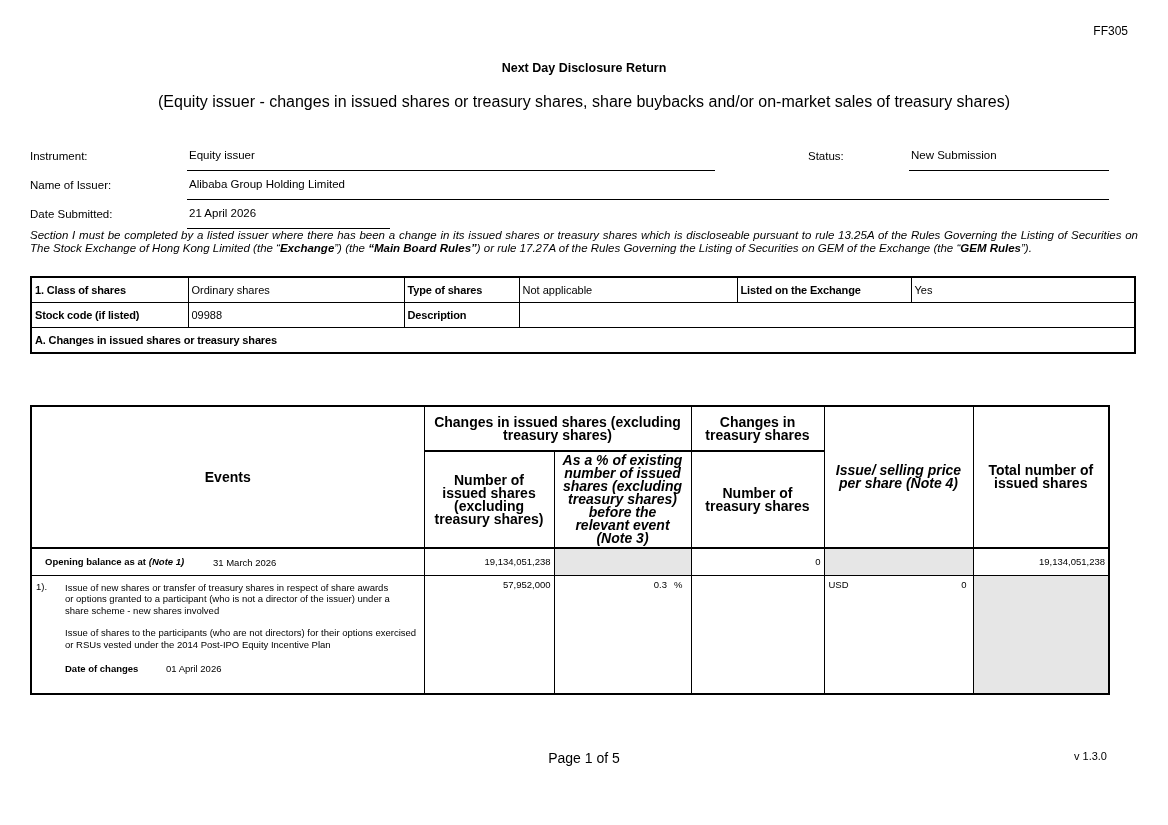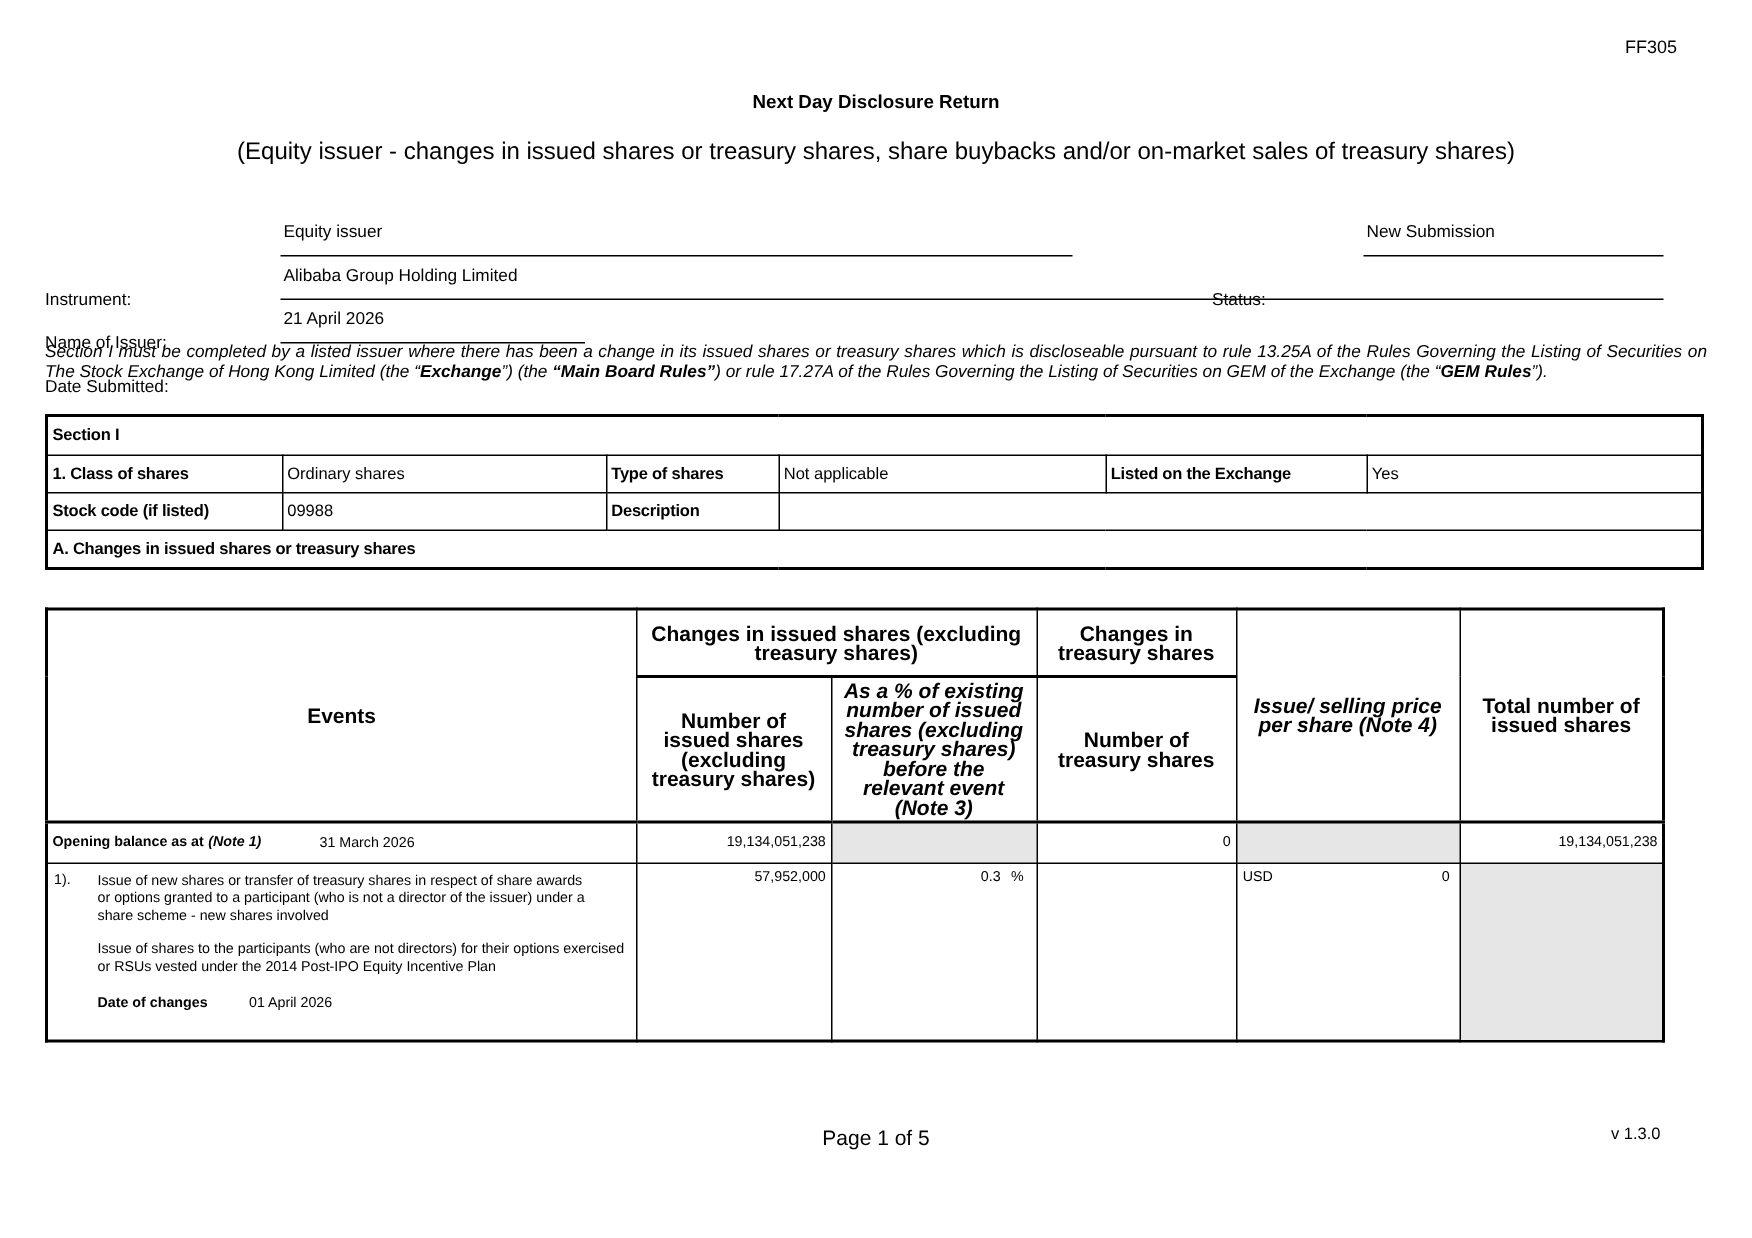--- a/index.html
+++ b/index.html
@@ -4,26 +4,26 @@
 <style>
   html,body{margin:0;padding:0;}
   body{
     width:1168px;height:825px;background:#ffffff;color:#000;
     font-family:"Liberation Sans", sans-serif;position:relative;overflow:hidden;
   }
   .b{font-weight:bold;}
   .i{font-style:italic;}
 
   
-  .ff-code{position:absolute;top:24px;right:50px;font-size:12px;}
+  .ff-code{position:absolute;top:24px;right:40px;font-size:12px;}
   .doc-title{position:absolute;top:61px;left:0;width:100%;text-align:center;font-weight:bold;font-size:12.5px;}
   .doc-subtitle{position:absolute;top:93px;left:0;width:100%;text-align:center;font-weight:normal;font-size:16px;}
 
   
-  .fl{position:absolute;font-size:11.5px;white-space:nowrap;margin-top:44px;}
+  .fl{position:absolute;font-size:11.5px;white-space:nowrap;}
   .fv{position:absolute;font-size:11.5px;border-bottom:1px solid #000;height:21px;white-space:nowrap;padding-left:2px;}
 
   
   .intro{
     position:absolute;left:30px;top:229px;width:1108px;
     font-size:11.5px;font-style:italic;line-height:13.3px;text-align:justify;
   }
 
   
   .t1{
@@ -47,21 +47,21 @@
     font-size:14px;font-weight:bold;line-height:13px;text-align:center;
     vertical-align:middle;padding:2px 8px;
   }
   .t2 tr.gh{height:45px;}
   .t2 tr.subh{height:88px;}
   .bb2{border-bottom:2px solid #000 !important;}
   .shade{background:var(--shaded,#e6e6e6);}
 
   .open-row{height:27px;}
   .open-row td{vertical-align:middle;font-size:9.5px;}
-  .ob-cell{position:relative;padding-left:3px;white-space:nowrap;}
+  .ob-cell{position:relative;padding-left:13px;white-space:nowrap;}
   .ob-note{margin-left:3px;}
   .ob-date{position:absolute;left:181px;top:50%;transform:translateY(-50%);}
   .num{text-align:right;padding-right:3px;font-size:9.5px;}
 
   .ev-row{height:119px;}
   .ev-row td{vertical-align:top;font-size:9.5px;position:relative;}
   .ev-index{position:absolute;left:4px;top:5px;}
   .ev-body{margin:5px 0 0 32px;line-height:11.5px;}
   .ev-p1{width:332px;margin:0 0 11px 0;}
   .ev-p2{width:356px;margin:0 0 13px 0;}
@@ -101,23 +101,20 @@
   <table class="t1">
     <colgroup>
       <col style="width:157px">
         <col style="width:216px">
         <col style="width:115px">
       <col style="width:218px">
         <col style="width:174px">
         <col style="width:224px">
     </colgroup>
     <tbody>
-        <tr class="h26">
-      <td colspan="6" class="lbl">Section I</td>
-    </tr>
     <tr>
       <td class="lbl">1. Class of shares</td>
       <td>Ordinary shares</td>
       <td class="lbl">Type of shares</td>
       <td>Not applicable</td>
       <td class="lbl">Listed on the Exchange</td>
       <td>Yes</td>
     </tr>
     <tr>
       <td class="lbl">Stock code (if listed)</td>

